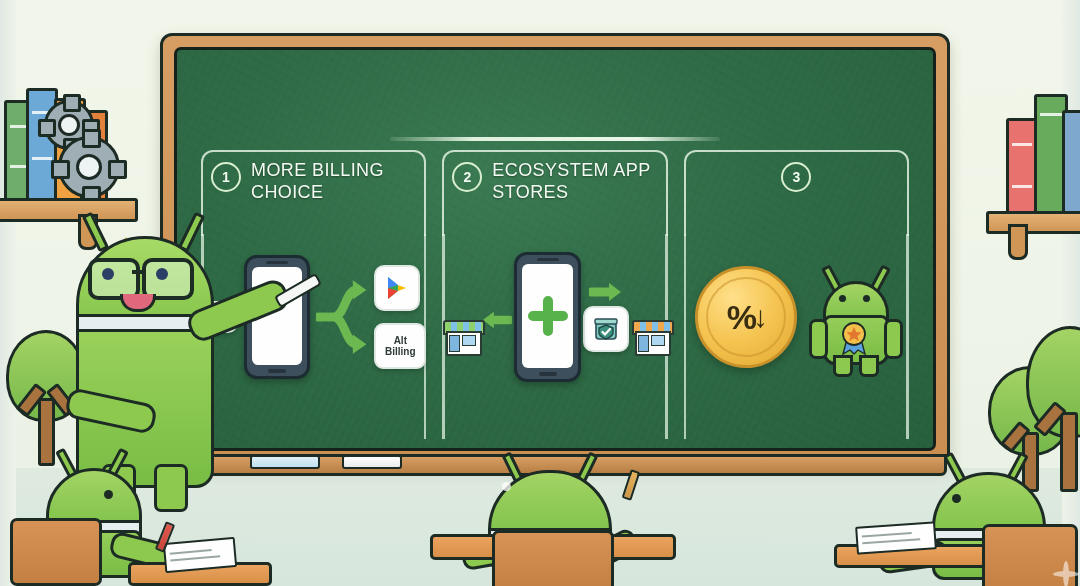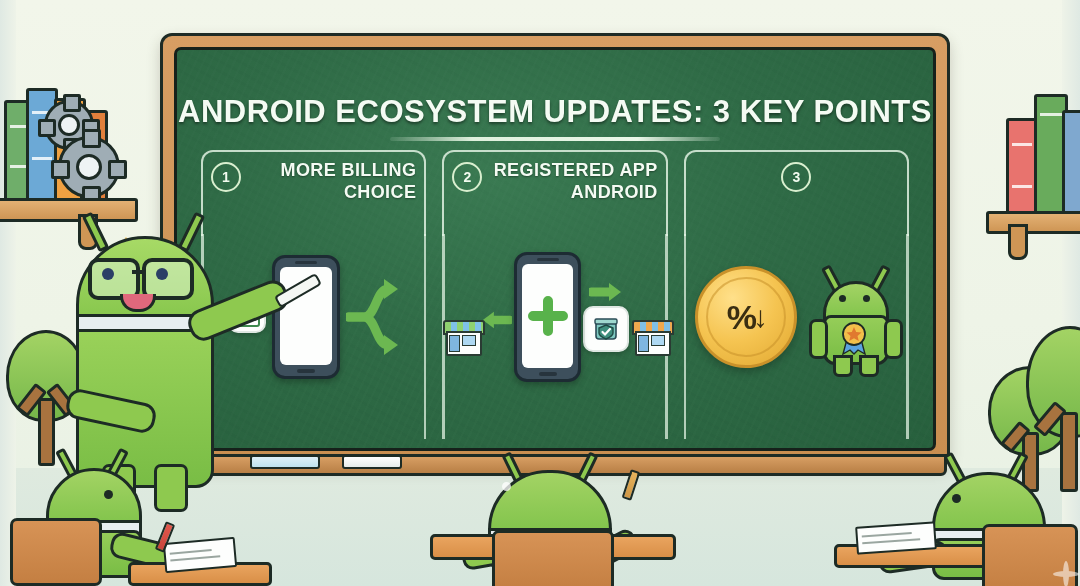--- a/index.html
+++ b/index.html
@@ -54,22 +54,22 @@
     border:2.5px solid rgba(232,247,232,.82);border-bottom:none;
     border-radius:12px 12px 0 0;}
   .panel-leg-l,.panel-leg-r{position:absolute;top:84px;width:2.5px;height:205px;
     background:rgba(232,247,232,.72);}
   .panel-leg-l{left:0;} .panel-leg-r{right:0;}
   .panel-head{position:absolute;left:0;right:0;top:10px;display:flex;
     align-items:flex-start;justify-content:center;gap:10px;padding:0 10px;}
   .badge{flex:0 0 auto;width:26px;height:26px;border-radius:50%;
     border:2.5px solid #d9efcf;color:#f2fbef;font-size:14px;font-weight:bold;
     display:flex;align-items:center;justify-content:center;margin-top:2px;}
-  .panel-title{color:#f4fbf3;font-size:18px;font-weight:bold;line-height:1.22;
-    letter-spacing:.4px;text-align:right;max-width:190px;
+  .panel-title{color:#f4fbf3;font-size:18px;font-weight:normal;line-height:1.22;
+    letter-spacing:.4px;text-align:left;max-width:190px;
     text-shadow:0 1px 2px rgba(0,0,0,.4);}
   .panel-art{position:absolute;left:0;right:0;top:92px;height:150px;
     display:flex;align-items:center;justify-content:center;}
 
   
   .phone{width:62px;height:118px;border-radius:13px;background:#3d4f5c;
     border:3px solid #1d2b33;position:relative;box-shadow:0 3px 7px rgba(0,0,0,.28);}
   .phone .screen{position:absolute;left:5px;top:9px;right:5px;bottom:11px;border-radius:6px;
     background:#fdfefd;display:flex;align-items:center;justify-content:center;}
   .phone .notch{position:absolute;left:50%;transform:translateX(-50%);top:3px;
@@ -243,21 +243,20 @@
     <div class="canopy" style="left:1026px;top:326px;width:82px;height:106px;"></div>
     <div class="trunk" style="left:1060px;top:412px;width:12px;height:74px;"></div>
     <div class="trunk" style="left:1042px;top:402px;width:10px;height:28px;transform:rotate(40deg);"></div>
   </div>
 
   <div class="board-wrap">
     <div class="board-frame"></div>
     <div class="board">
       <div class="board-noise"></div>
 
-      <div class="title">ANDROID ECOSYSTEM UPDATES: 3 KEY POINTS</div>
       <div class="title-rule"></div>
 
       <div class="panels">
 
         <div class="panel">
           <div class="panel-box"></div>
           <div class="panel-leg-l"></div>
           <div class="panel-leg-r"></div>
           <div class="panel-head">
             <div class="badge">1</div>
@@ -271,30 +270,45 @@
               <div class="notch"></div>
                 <div class="home"></div>
               <div class="screen"></div>
             </div>
             <svg class="fork" viewBox="0 0 54 96">
               <path d="M2 48 H18 C30 48 30 20 42 20" stroke="#6cb851" stroke-width="9" fill="none" stroke-linecap="round"></path>
               <path d="M2 48 H18 C30 48 30 76 42 76" stroke="#6cb851" stroke-width="9" fill="none" stroke-linecap="round"></path>
               <path d="M38 10 L52 20 L38 30 Z" fill="#6cb851"></path>
               <path d="M38 66 L52 76 L38 86 Z" fill="#6cb851"></path>
             </svg>
+            <div style="display:flex;flex-direction:column;gap:12px;">
+              <div class="tile">
+                <svg width="22" height="24" viewBox="0 0 22 24">
+                  <path d="M2 1 L15 12 L2 23 Z" fill="#34a853"></path>
+                  <path d="M2 1 L15 12 L2 23 Z" fill="none"></path>
+                  <path d="M2 1 L12 9 L2 12 Z" fill="#4285f4"></path>
+                  <path d="M2 12 L12 15 L2 23 Z" fill="#ea4335"></path>
+                  <path d="M12 9 L20 12 L12 15 Z" fill="#fbbc04"></path>
+                </svg>
+              </div>
+              <div class="alt-tile">
+                <span>Alt</span>
+                <span>Billing</span>
+              </div>
+            </div>
           </div>
         </div>
 
         <div class="panel">
           <div class="panel-box"></div>
           <div class="panel-leg-l"></div>
           <div class="panel-leg-r"></div>
           <div class="panel-head">
             <div class="badge">2</div>
-            <div class="panel-title">REGISTERED APP ANDROID</div>
+            <div class="panel-title">ECOSYSTEM APP STORES</div>
           </div>
           <div class="panel-art" style="gap:2px;">
             <div class="store" style="margin-top:38px;">
               <div class="awn" style="background:repeating-linear-gradient(90deg,#8fd16f 0 6px,#7fc0e8 6px 12px);"></div>
               <div class="bod"></div>
                 <div class="door"></div>
                 <div class="win"></div>
             </div>
             <svg width="34" height="20" viewBox="0 0 34 20" style="margin-top:6px;">
               <path d="M32 10 H14" stroke="#6cb851" stroke-width="9" stroke-linecap="round"></path>

